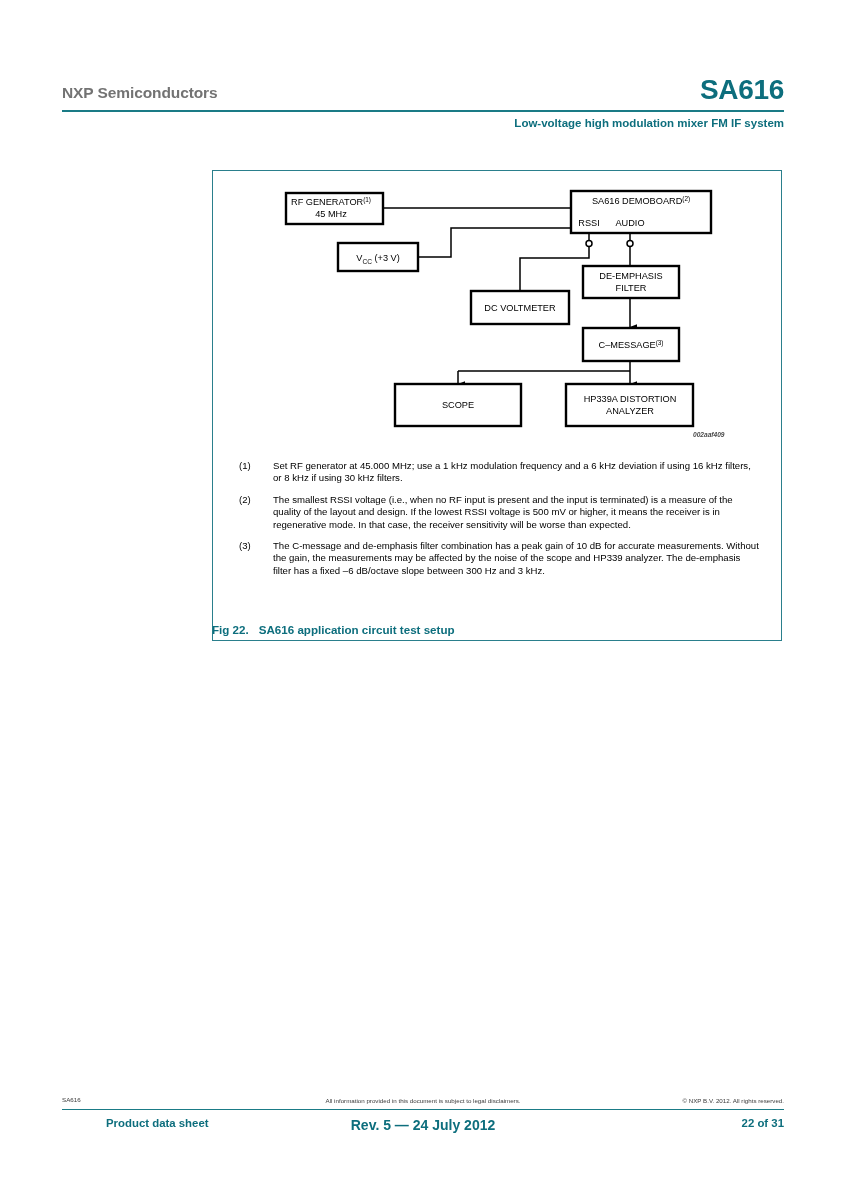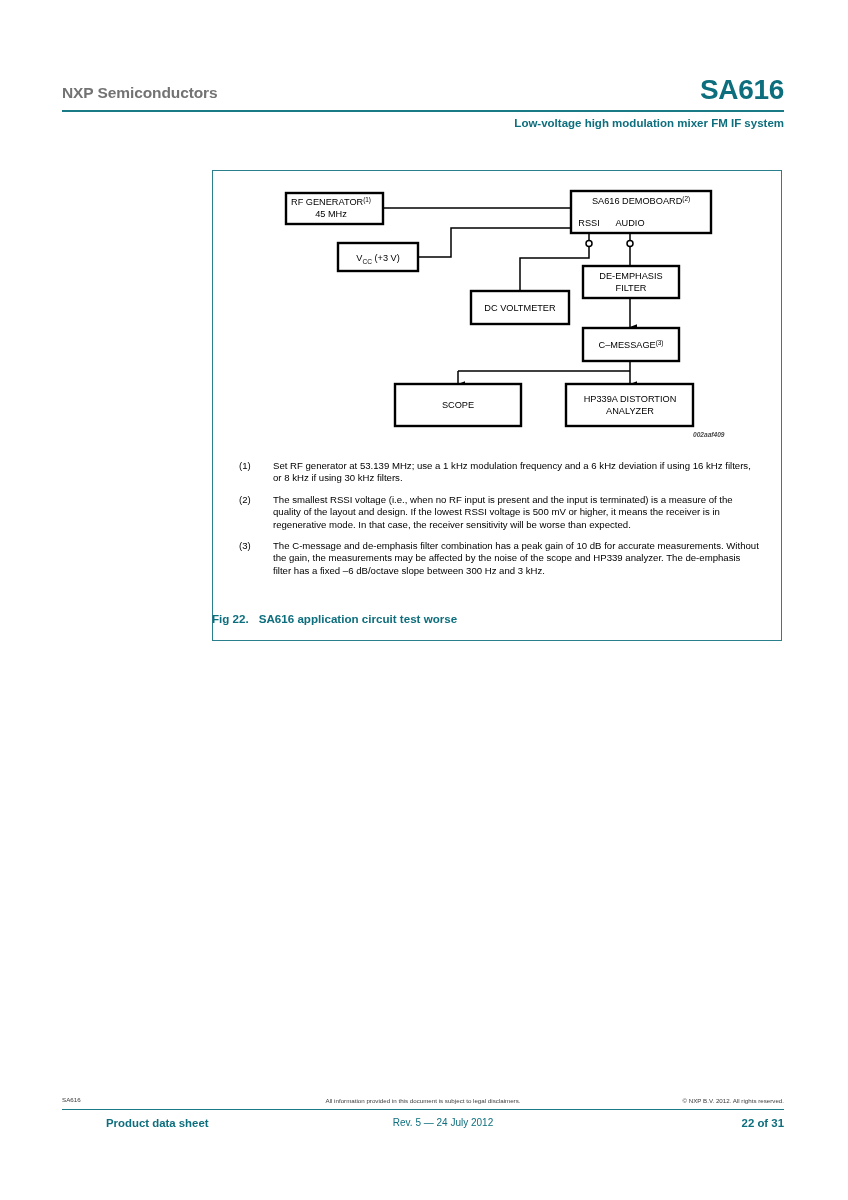--- a/index.html
+++ b/index.html
@@ -108,21 +108,21 @@
     top: 0;
     width: 26px;
     text-align: left;
     font-size: 9.6px;
   }
 
   
   .caption {
     position: absolute;
     left: 0;
-    bottom: 11px;
+    bottom: 0;
     width: 100%;
     height: 26px;
     box-sizing: border-box;
     padding-left: 0px;
     display: flex;
     align-items: center;
   }
   .cap-inner {
     position: absolute;
     left: -1px;
@@ -190,24 +190,23 @@
     font-weight: bold;
     color: #0d6e7d;
     padding-left: 44px;
   }
   .ft-center {
     position: absolute;
     left: 0;
     top: 22px;
     width: 722px;
     text-align: center;
-    font-size: 10px;
-    font-weight: normal;
-    color: #0d6e7d;
-    margin-left: 20px;
+    font-size: 14px;
+    font-weight: bold;
+    color: #0d6e7d;
   }
   .ft-right {
     position: absolute;
     right: 0;
     top: 22px;
     font-size: 11.4px;
     font-weight: bold;
     color: #0d6e7d;
   }
 
@@ -331,39 +330,39 @@
         </g>
 
         <text class="fig-id" x="480" y="266" text-anchor="start">002aaf409</text>
       </svg>
     </div>
 
     <div class="notes">
 
       <div class="note">
         <span class="note-num">(1)</span>
-        <span>Set RF generator at 53.139 MHz; use a 1 kHz modulation frequency and a 6 kHz deviation if using 16 kHz filters, or 8 kHz if using 30 kHz filters.</span>
+        <span>Set RF generator at 45.000 MHz; use a 1 kHz modulation frequency and a 6 kHz deviation if using 16 kHz filters, or 8 kHz if using 30 kHz filters.</span>
       </div>
 
       <div class="note">
         <span class="note-num">(2)</span>
         <span>The smallest RSSI voltage (i.e., when no RF input is present and the input is terminated) is a measure of the quality of the layout and design. If the lowest RSSI voltage is 500 mV or higher, it means the receiver is in regenerative mode. In that case, the receiver sensitivity will be worse than expected.</span>
       </div>
 
       <div class="note">
         <span class="note-num">(3)</span>
         <span>The C-message and de-emphasis filter combination has a peak gain of 10 dB for accurate measurements. Without the gain, the measurements may be affected by the noise of the scope and HP339 analyzer. The de-emphasis filter has a fixed –6 dB/octave slope between 300 Hz and 3 kHz.</span>
       </div>
 
     </div>
 
     <div class="caption">
       <div class="cap-inner">
         <span class="cap-label">Fig 22.</span>
-        <span class="cap-text">SA616 application circuit test worse</span>
+        <span class="cap-text">SA616 application circuit test setup</span>
       </div>
     </div>
 
   </div>
 
   <div class="footer">
     <div class="ft-tiny-left">SA616</div>
     <div class="ft-tiny-center">All information provided in this document is subject to legal disclaimers.</div>
     <div class="ft-tiny-right">© NXP B.V. 2012. All rights reserved.</div>
     <div class="ft-rule"></div>

